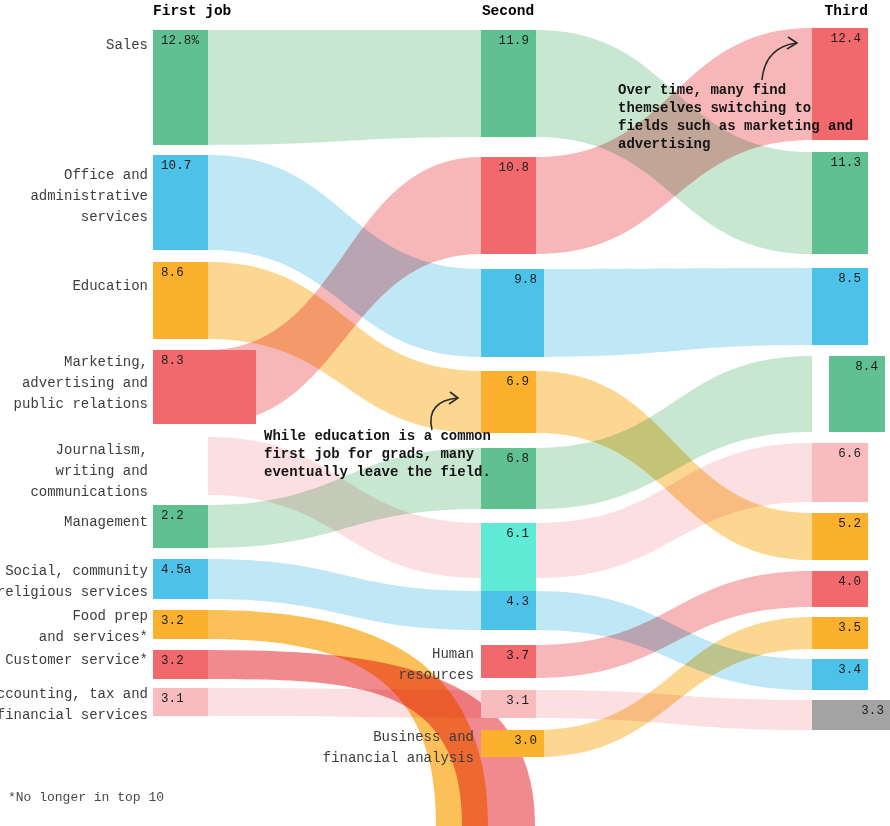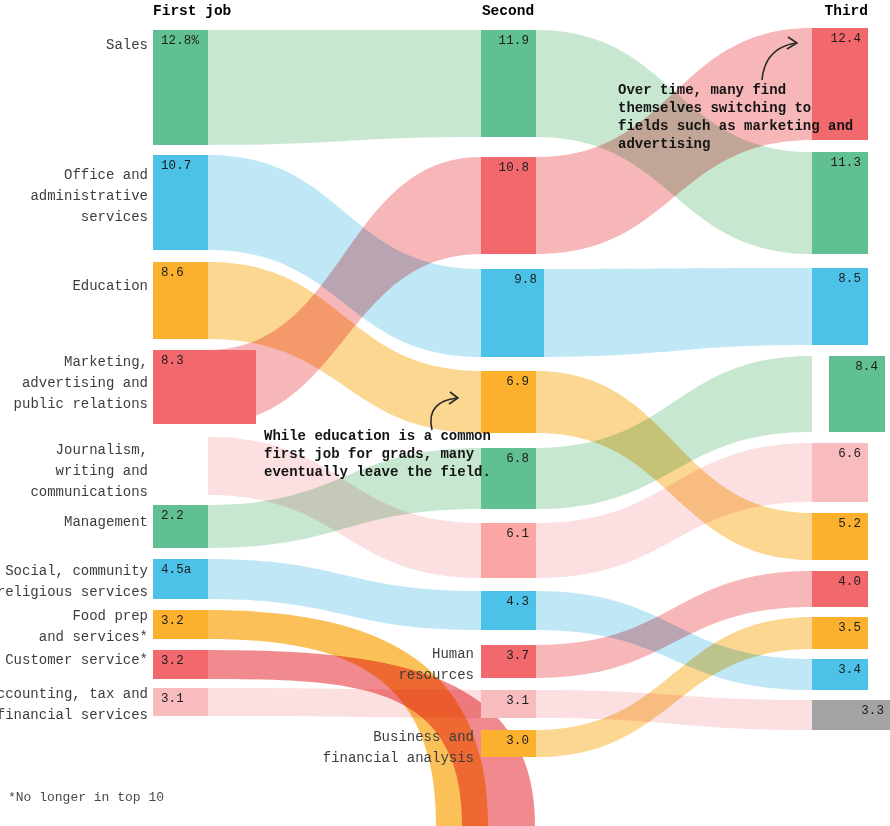--- a/index.html
+++ b/index.html
@@ -108,33 +108,33 @@
     </div>
     <div class="node" style="left: 481px; top: 269px; width: 63px; height: 88px; background: rgb(77, 194, 233);">
       <span class="nv nv-right">9.8</span>
     </div>
     <div class="node" style="left: 481px; top: 371px; width: 55px; height: 62px; background: rgb(252, 177, 46);">
       <span class="nv nv-right">6.9</span>
     </div>
     <div class="node" style="left: 481px; top: 448px; width: 55px; height: 61px; background: rgb(96, 192, 146);">
       <span class="nv nv-right">6.8</span>
     </div>
-    <div class="node" style="left: 481px; top: 523px; width: 55px; height: 55px; background: #fca5a5;">
+    <div class="node" style="left: 481px; top: 523px; width: 55px; height: 68px; background: #5eead4;">
       <span class="nv nv-right">6.1</span>
     </div>
     <div class="node" style="left: 481px; top: 591px; width: 55px; height: 39px; background: rgb(77, 194, 233);">
       <span class="nv nv-right">4.3</span>
     </div>
     <div class="node" style="left: 481px; top: 645px; width: 55px; height: 33px; background: rgb(242, 105, 109);">
       <span class="nv nv-right">3.7</span>
     </div>
     <div class="node" style="left: 481px; top: 690px; width: 55px; height: 28px; background: rgb(248, 188, 191);">
       <span class="nv nv-right">3.1</span>
     </div>
-    <div class="node" style="left: 481px; top: 730px; width: 55px; height: 27px; background: rgb(252, 177, 46);">
+    <div class="node" style="left: 481px; top: 730px; width: 55px; height: 27px; background: rgb(252, 177, 46); padding-left: 8px;">
       <span class="nv nv-right">3.0</span>
     </div>
     <div class="node" style="left: 812px; top: 28px; width: 56px; height: 112px; background: rgb(242, 105, 109);">
       <span class="nv nv-right">12.4</span>
     </div>
     <div class="node" style="left: 812px; top: 152px; width: 56px; height: 102px; background: rgb(96, 192, 146);">
       <span class="nv nv-right">11.3</span>
     </div>
     <div class="node" style="left: 812px; top: 268px; width: 56px; height: 77px; background: rgb(77, 194, 233);">
       <span class="nv nv-right">8.5</span>

